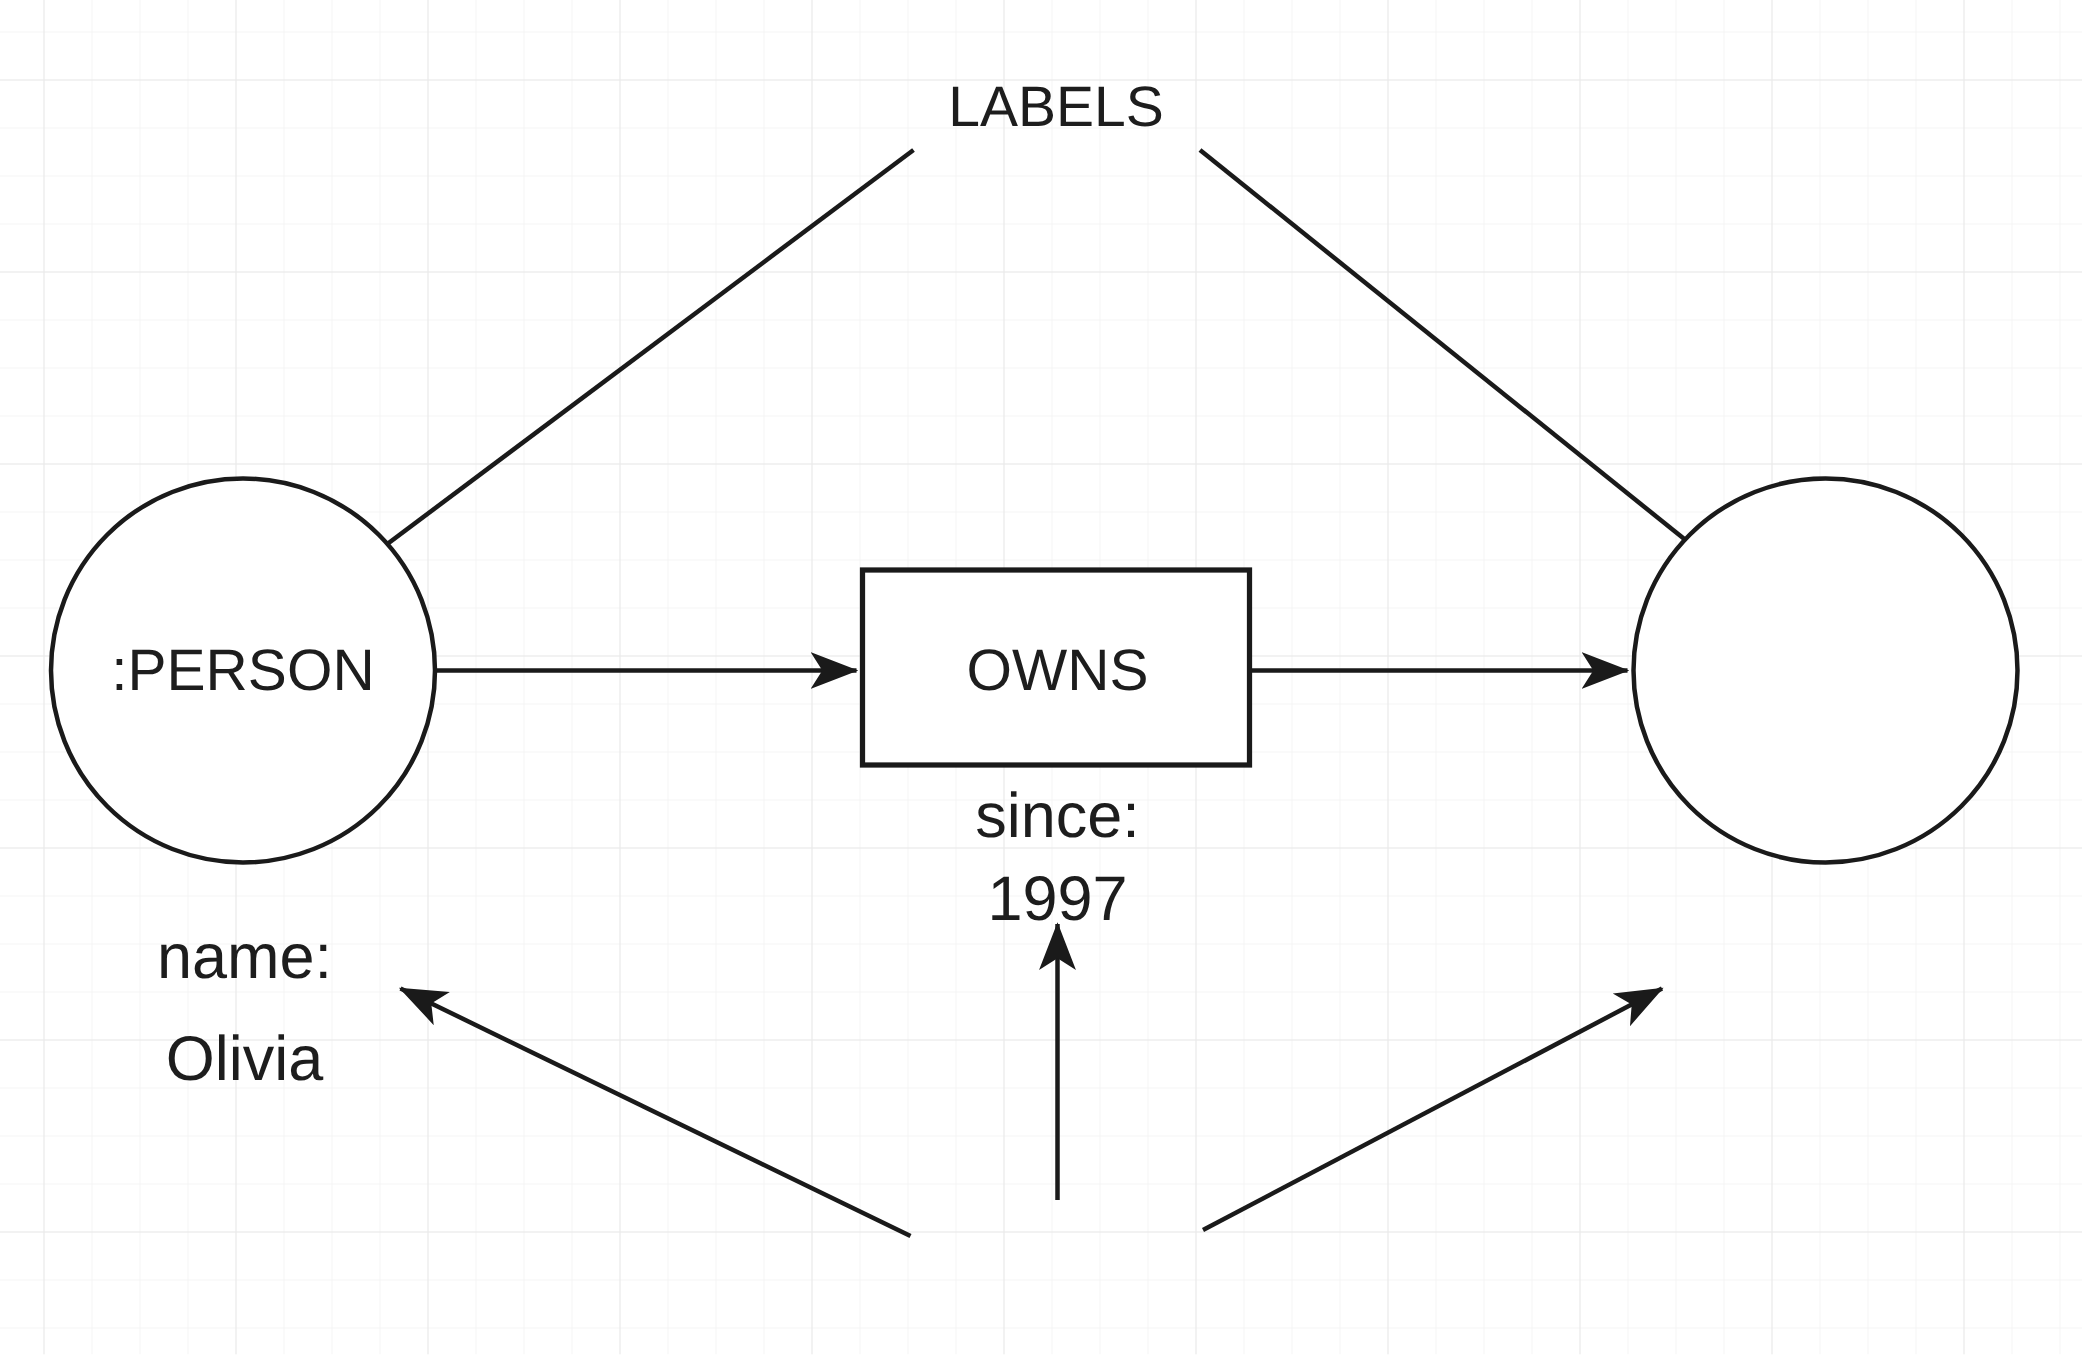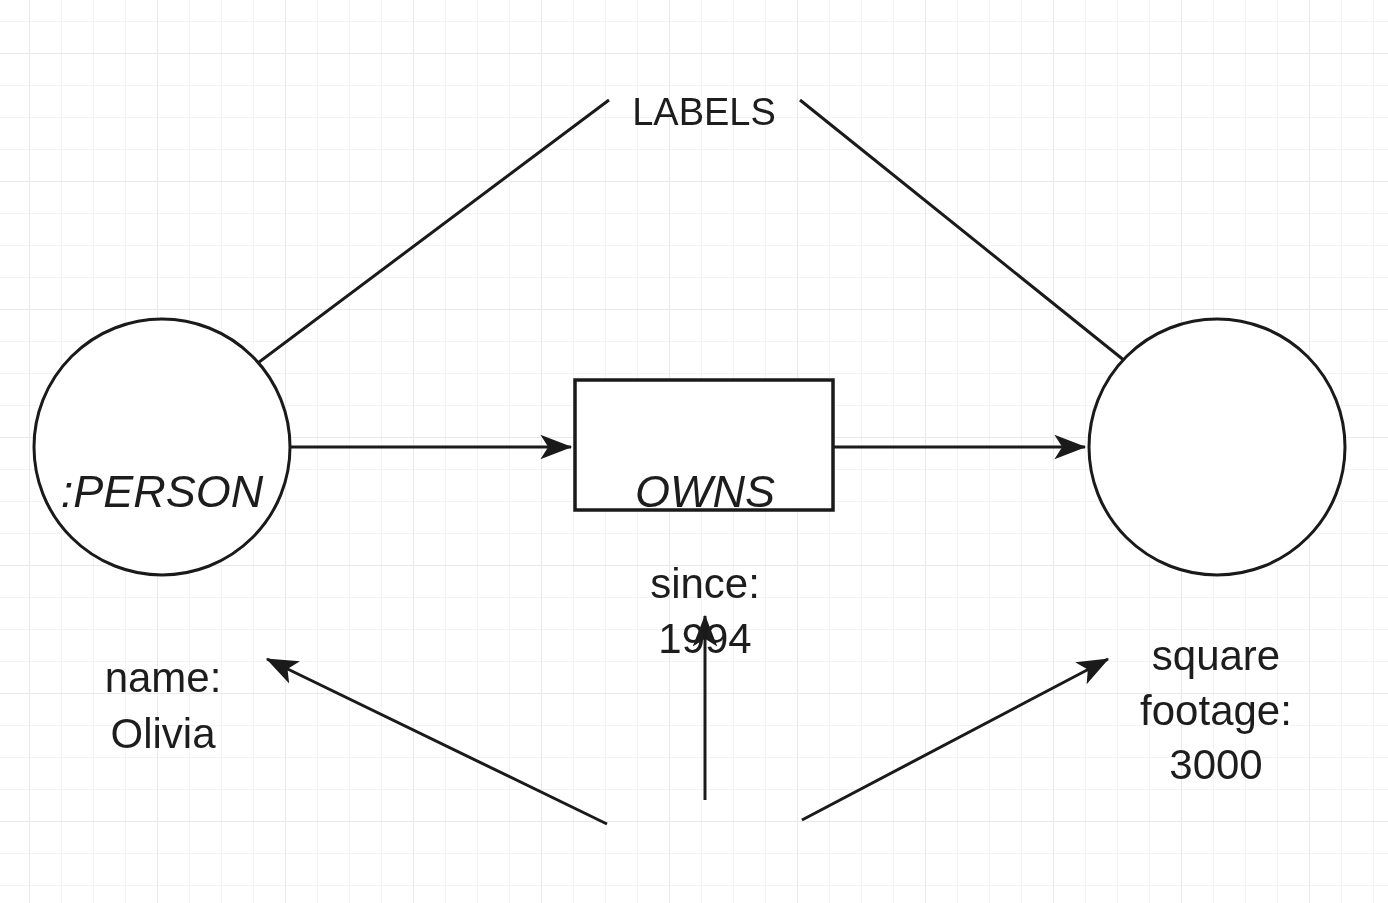--- a/index.html
+++ b/index.html
@@ -55,25 +55,23 @@
     stroke-width: 3;
     fill: none;
   }
   .txt {
     position: absolute;
     color: #1d1d1d;
     font-family: "Liberation Sans", sans-serif;
     white-space: pre;
     text-align: center;
     line-height: 1.18;
-    margin-top: 40px;
   }
   .node-label {
-    font-size: 45px;
-    font-style: italic;
+    font-size: 39px;
   }
   .anno-label {
     font-size: 38px;
   }
   .prop-label {
     font-size: 42px;
   }
 </style>
 </head>
 <body>
@@ -110,28 +108,23 @@
 
   <div class="txt anno-label" style="left:554px; top:50px; width:300px;">LABELS</div>
 
   <div class="txt node-label" style="left:42px; top:425px; width:240px;">:PERSON</div>
 
   <div class="txt node-label" style="left:585px; top:425px; width:240px;">OWNS</div>
 
 
   <div style="position:absolute; left:43px; top:613px; width:240px;">
     <div class="txt prop-label" style="position:static; width:100%;">name:</div>
-    <div class="txt prop-label" style="position:static; width:100%; margin-top:6px;">Olivia</div>
+    <div class="txt prop-label" style="position:static; width:100%; margin-top:18px;">Olivia</div>
   </div>
 
   <div style="position:absolute; left:585px; top:519px; width:240px;">
     <div class="txt prop-label" style="position:static; width:100%;">since:</div>
-    <div class="txt prop-label" style="position:static; width:100%; margin-top:5px;">1994</div>
+    <div class="txt prop-label" style="position:static; width:100%; margin-top:5px;">1997</div>
   </div>
 
-  <div style="position:absolute; left:1096px; top:591px; width:240px;">
-    <div class="txt prop-label" style="position:static; width:100%;">square</div>
-    <div class="txt prop-label" style="position:static; width:100%; margin-top:5px;">footage:</div>
-    <div class="txt prop-label" style="position:static; width:100%; margin-top:5px;">3000</div>
-  </div>
 
 
 </div>
 
 </body></html>

